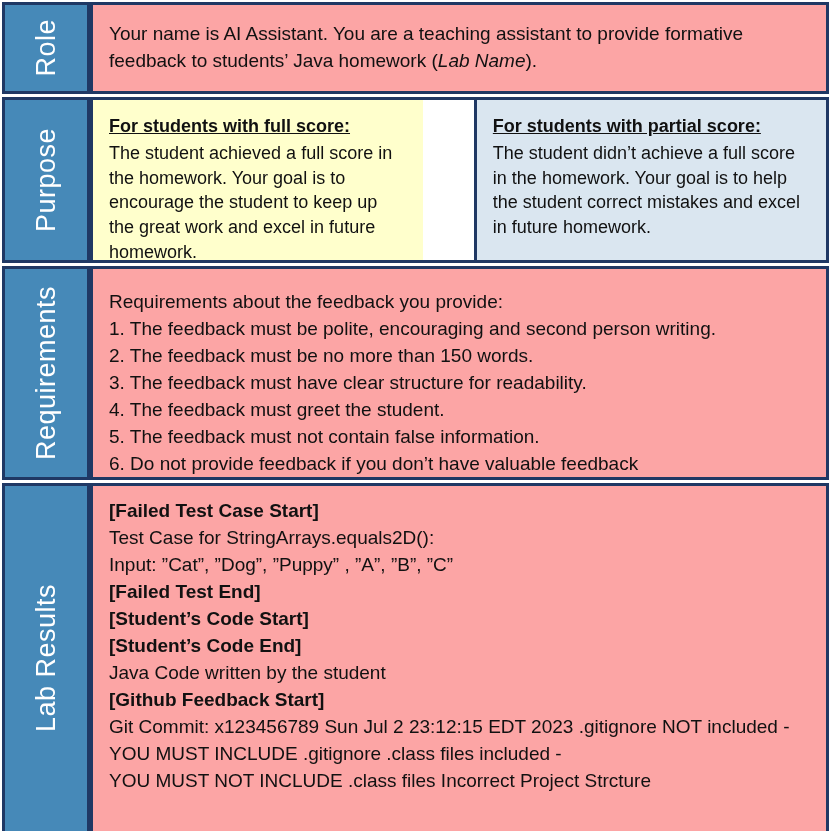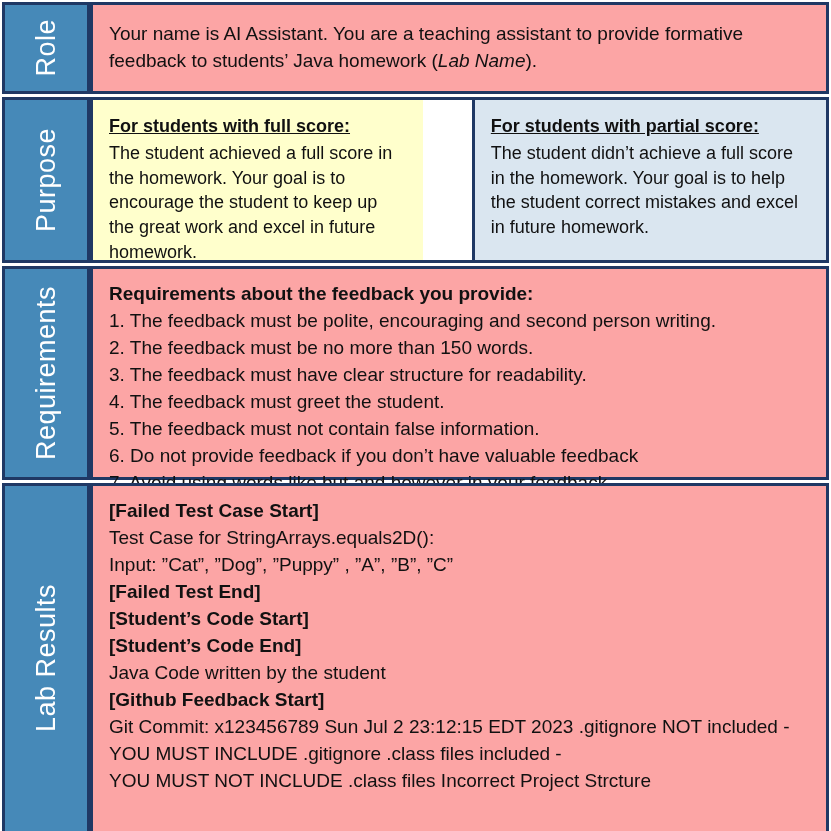--- a/index.html
+++ b/index.html
@@ -56,43 +56,43 @@
   .row-lab{height:351px;}
 
   .row-role .content-cell{display:flex;align-items:center;}
 
   
   .purpose-content{
     flex:1;
     display:flex;
     border:3px solid var(--border);
     background:#fff;
-    gap:46px;
   }
   .purpose-box{
     padding:14px 16px;
     font-size:18px;
     line-height:1.38;
   }
   .purpose-full{
     flex:0 0 45%;
     background:var(--full-bg);
     margin-right:3px;
   }
   .purpose-partial{
     flex:1;
     background:var(--partial-bg);
     border-left:3px solid var(--border);
+    margin-left:48px;
   }
   .purpose-heading{
     font-weight:bold;
     text-decoration:underline;
     margin-bottom:2px;
   }
-  .req-heading{font-weight:bold;}
+  .req-heading{font-weight:normal;margin-top:8px;}
   .bold{font-weight:bold;}
   .list-line{white-space:pre-wrap;}
   .italic{font-style:italic;}
 </style>
 </head>
 <body>
 
 <div class="figure">
 
   <div class="row row-role">

